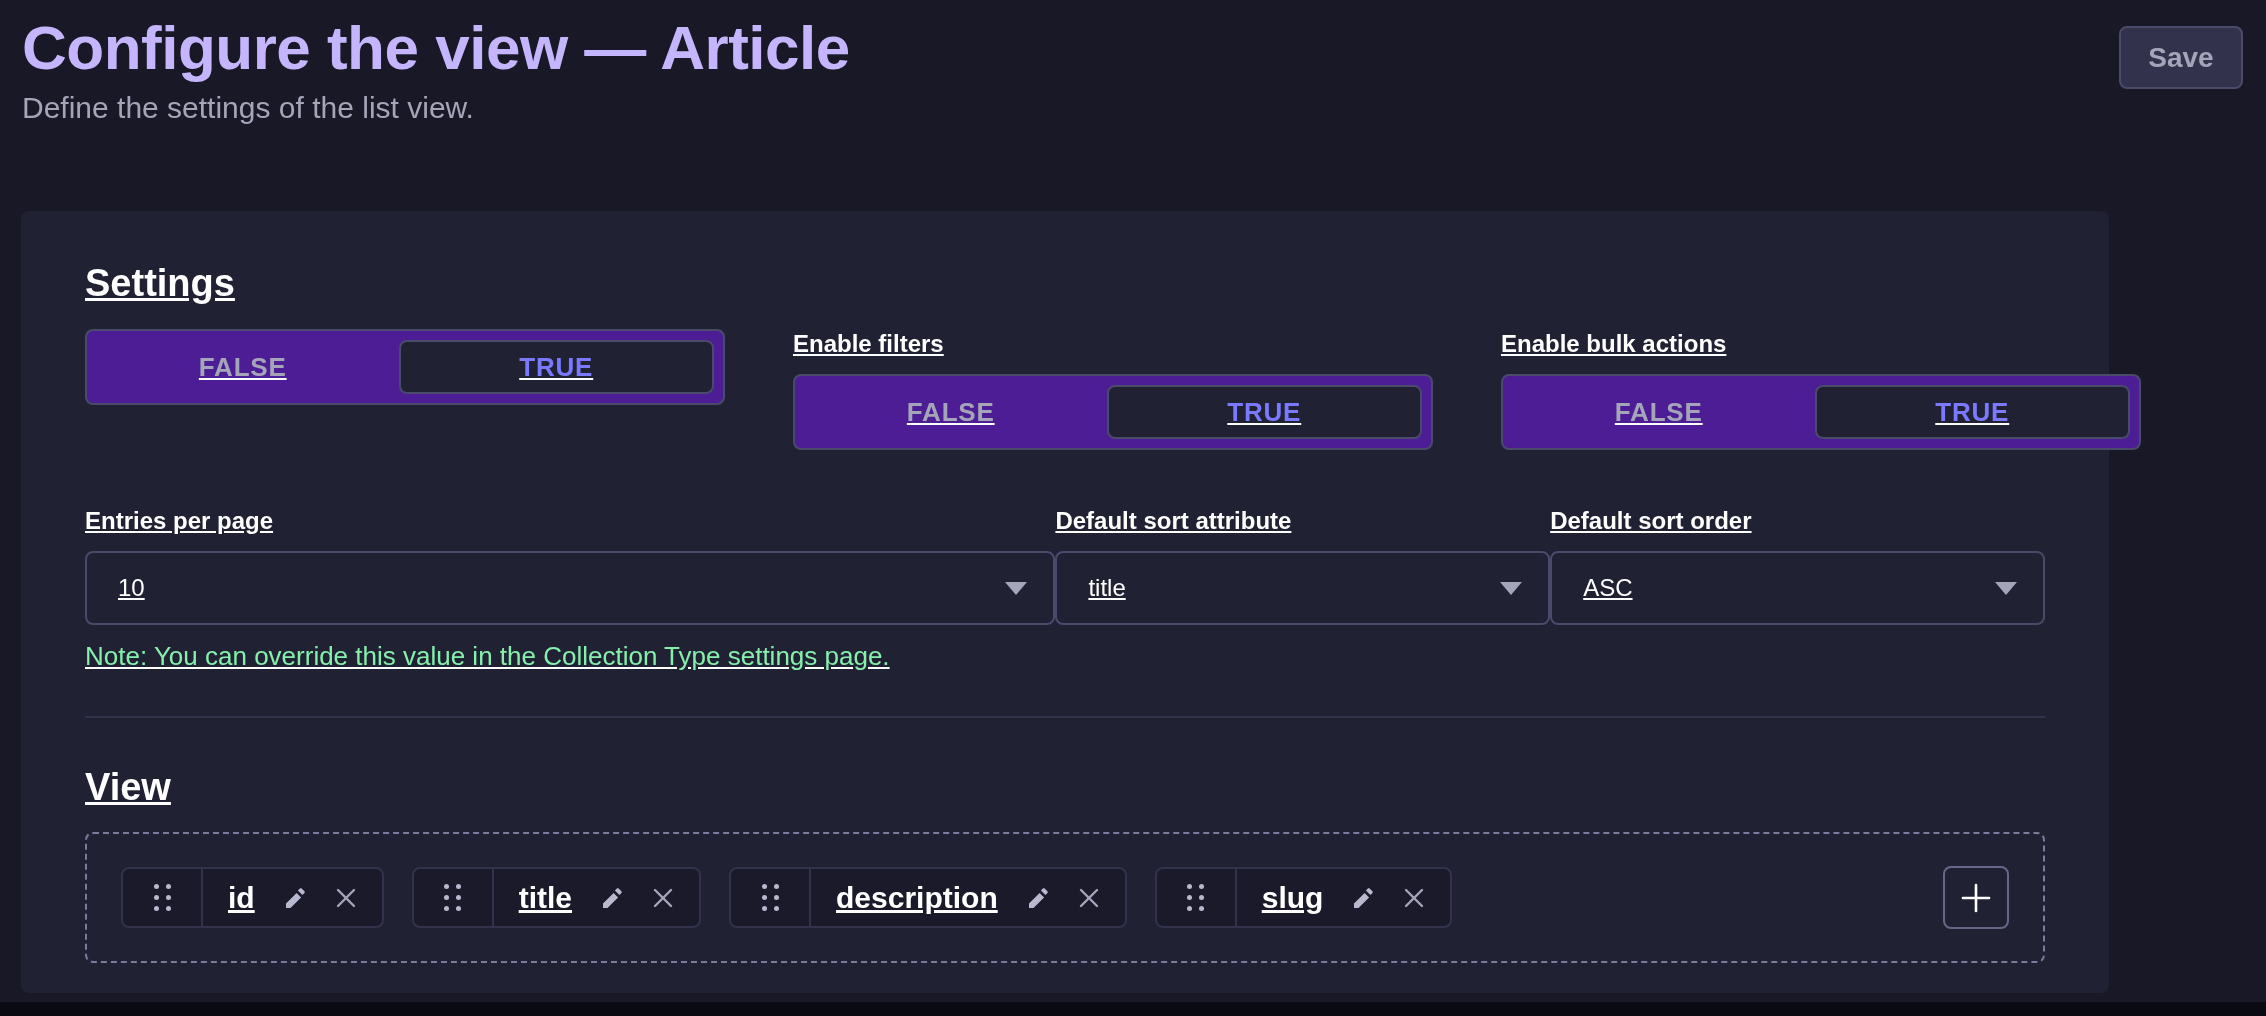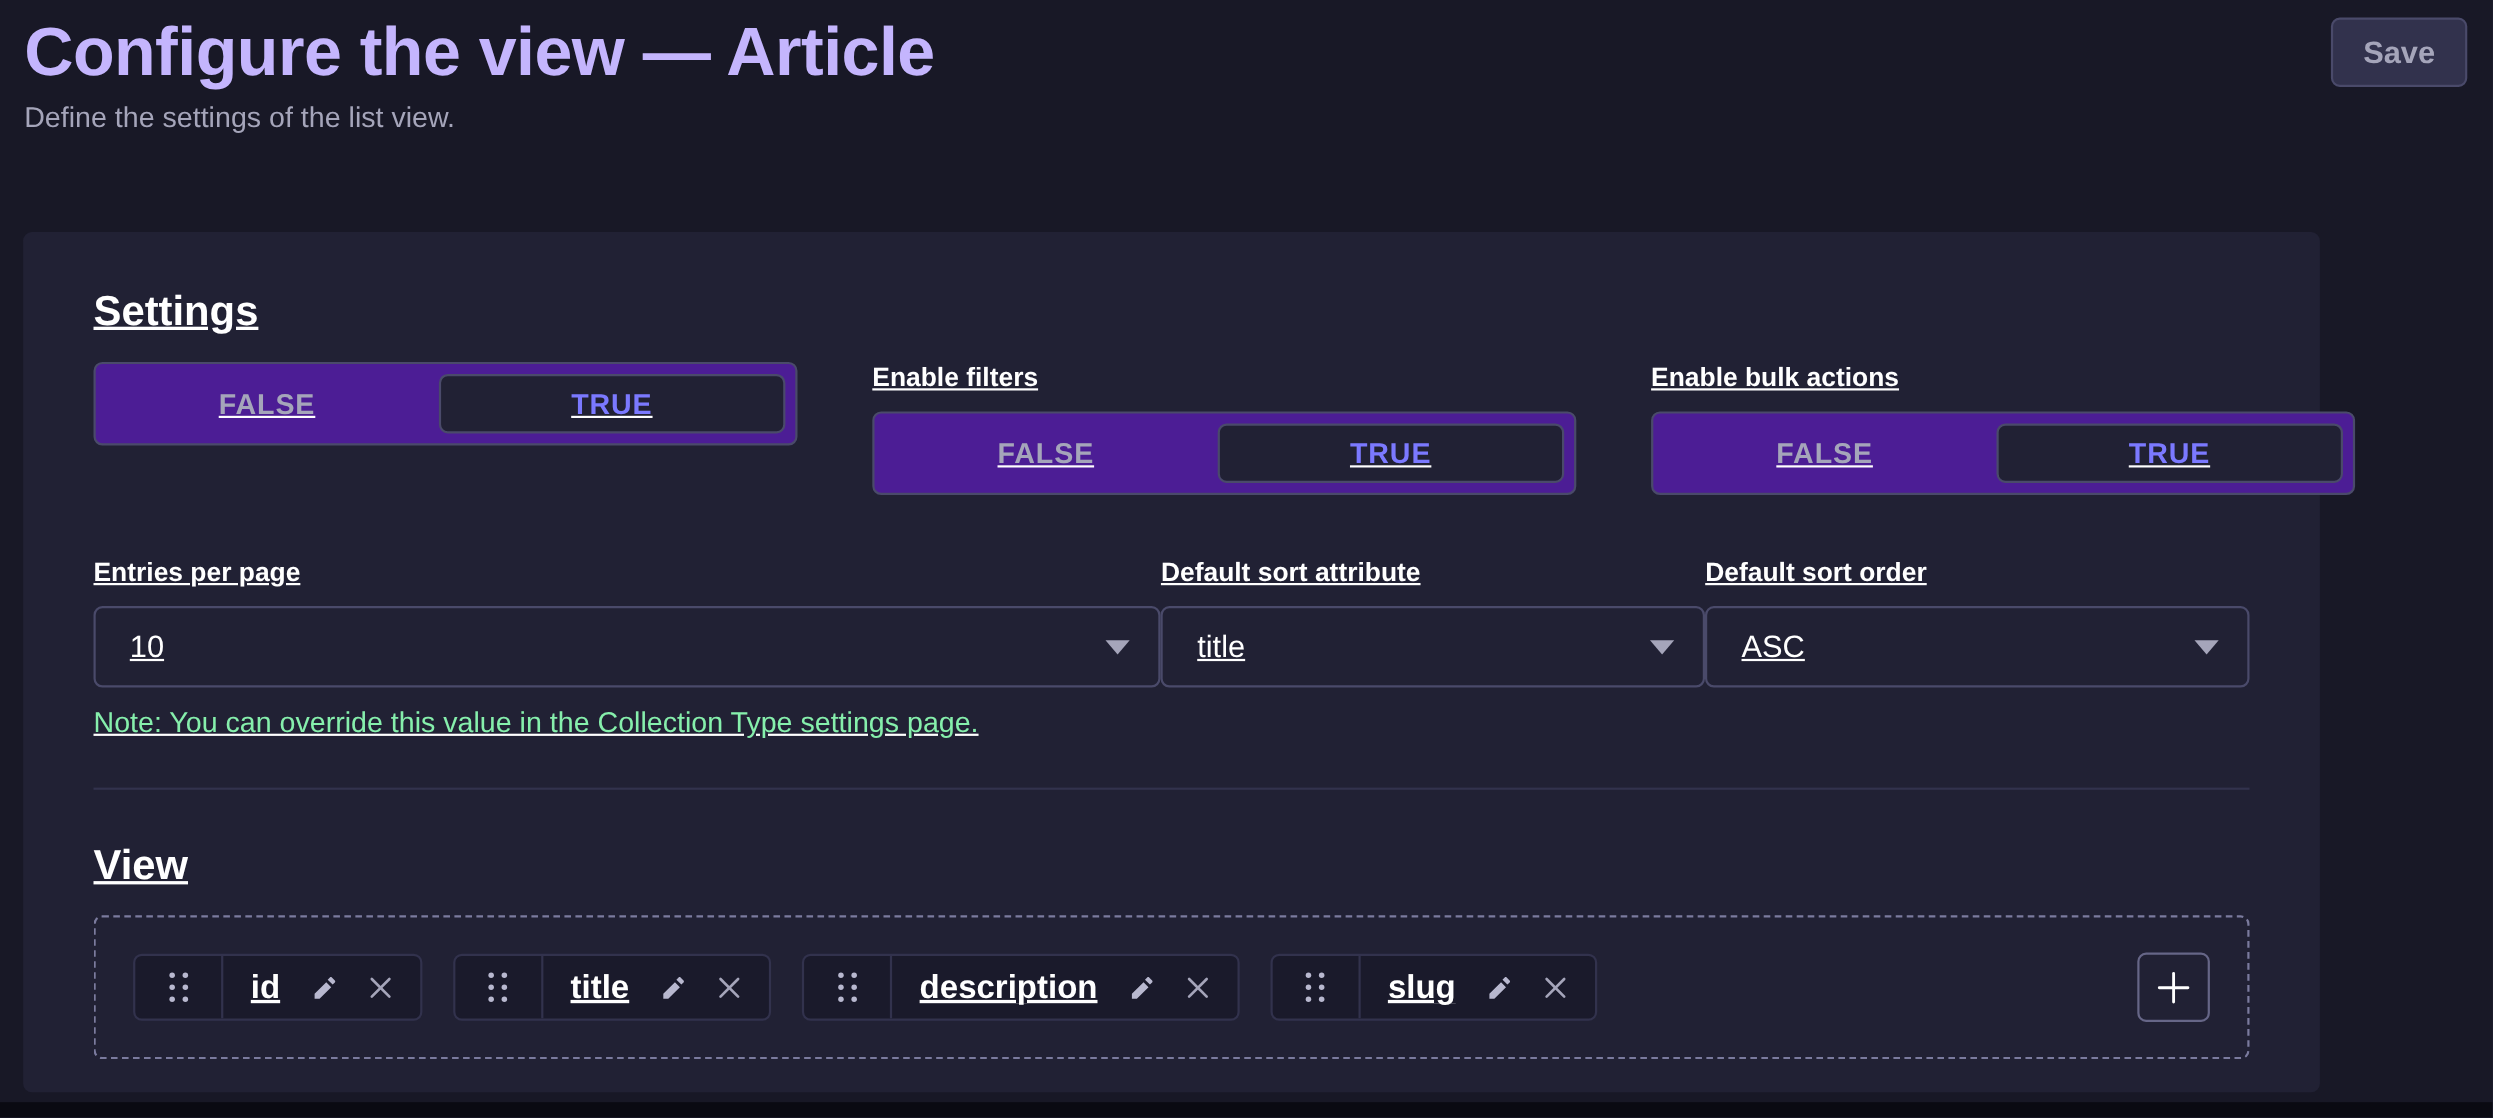--- a/index.html
+++ b/index.html
@@ -15,27 +15,27 @@
   
   .header { position: relative; padding: 8px 23px 0 22px; }
   .page-title {
     font-size: 62px;
     font-weight: 700;
     letter-spacing: -0.5px;
     line-height: 1.3;
     color: #c4b5fd;
   }
   .page-subtitle {
-    font-size: 26px;
+    font-size: 30px;
     color: #a5a5ba;
     margin-top: 2px;
   }
   .save-btn {
     position: absolute;
-    top: 16px;
+    top: 26px;
     right: 23px;
     width: 124px;
     height: 63px;
     background: #32324d;
     border: 2px solid #4a4a6a;
     border-radius: 8px;
     color: #a5a5ba;
     font-size: 28px;
     font-weight: 600;
     font-family: inherit;
@@ -116,21 +116,21 @@
     position: relative;
     display: flex;
     align-items: center;
     height: 74px;
     background: #212134;
     border: 2px solid #4a4a6a;
     border-radius: 8px;
     padding: 0 70px 0 31px;
     cursor: pointer;
   }
-  .select-value { font-size: 28px; color: #ffffff; }
+  .select-value { font-size: 24px; color: #ffffff; }
   .caret-down {
     position: absolute;
     right: 26px;
     top: 50%;
     margin-top: -6px;
     width: 0; height: 0;
     border-left: 11px solid transparent;
     border-right: 11px solid transparent;
     border-top: 13px solid #a5a5ba;
   }

